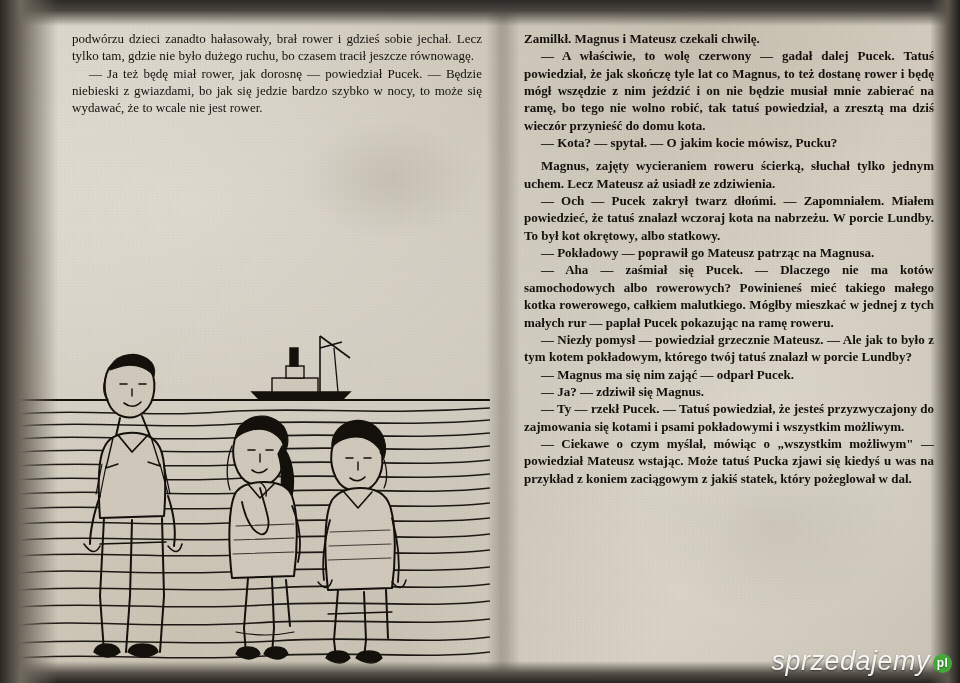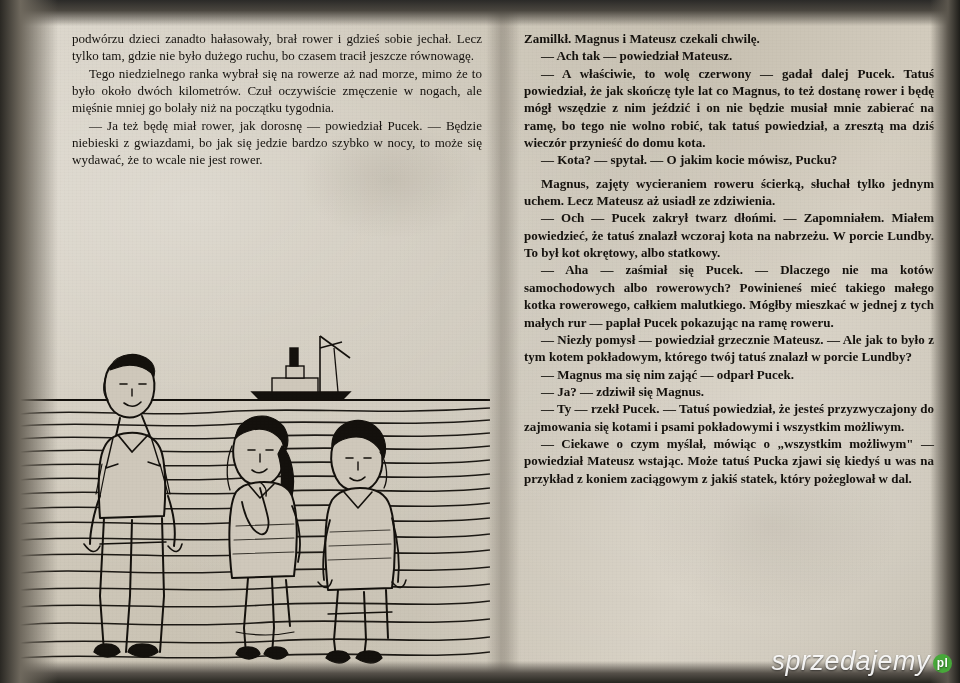--- a/index.html
+++ b/index.html
@@ -126,21 +126,20 @@
 </head>
 <body>
 
 <div class="page">
   <div class="paper"></div>
   <div class="stain1"></div>
   <div class="stain2"></div>
 
   <div class="col left">
     <p class="noind">podwórzu dzieci zanadto hałasowały, brał rower i gdzieś sobie jechał. Lecz tylko tam, gdzie nie było dużego ruchu, bo czasem tracił jeszcze równowagę.</p>
-    <p class="ind">Tego niedzielnego ranka wybrał się na rowerze aż nad morze, mimo że to było około dwóch kilometrów. Czuł oczywiście zmęczenie w nogach, ale mięśnie mniej go bolały niż na początku tygodnia.</p>
     <p class="ind">— Ja też będę miał rower, jak dorosnę — powiedział Pucek. — Będzie niebieski z gwiazdami, bo jak się jedzie bardzo szybko w nocy, to może się wydawać, że to wcale nie jest rower.</p>
   </div>
 
   <div class="illus">
     <svg width="470" height="370" viewBox="0 0 470 370" xmlns="http://www.w3.org/2000/svg">
 
       <g stroke="#14110d" stroke-width="1.6" fill="none" opacity="0.95">
         <path d="M0 118 C60 112, 130 122, 200 116 C280 110, 350 120, 470 112"></path>
         <path d="M0 130 C70 124, 140 134, 215 128 C300 122, 370 132, 470 124"></path>
         <path d="M0 143 C60 137, 150 147, 230 141 C310 135, 380 145, 470 137"></path>
@@ -266,25 +265,25 @@
         <path d="M308 318 l64 -2" stroke-width="1.3"></path>
 
         <path d="M306 362 q14 10 24 0 q-2 -7 -12 -7 q-10 0 -12 7 Z" fill="#14110d" stroke-width="1.3"></path>
         <path d="M336 362 q16 10 26 0 q-2 -7 -13 -7 q-11 0 -13 7 Z" fill="#14110d" stroke-width="1.3"></path>
       </g>
     </svg>
   </div>
 
   <div class="col right">
     <p class="noind">Zamilkł. Magnus i Mateusz czekali chwilę.</p>
-    <p class="ind">— Ach tak — powiedział Mateusz.</p>
     <p class="ind">— A właściwie, to wolę czerwony — gadał dalej Pucek. Tatuś powiedział, że jak skończę tyle lat co Magnus, to też dostanę rower i będę mógł wszędzie z nim jeździć i on nie będzie musiał mnie zabierać na ramę, bo tego nie wolno robić, tak tatuś powiedział, a zresztą ma dziś wieczór przynieść do domu kota.</p>
     <p class="ind">— Kota? — spytał. — O jakim kocie mówisz, Pucku?</p>
     <p class="ind gap">Magnus, zajęty wycieraniem roweru ścierką, słuchał tylko jednym uchem. Lecz Mateusz aż usiadł ze zdziwienia.</p>
     <p class="ind">— Och — Pucek zakrył twarz dłońmi. — Zapomniałem. Miałem powiedzieć, że tatuś znalazł wczoraj kota na nabrzeżu. W porcie Lundby. To był kot okrętowy, albo statkowy.</p>
+    <p class="ind">— Pokładowy — poprawił go Mateusz patrząc na Magnusa.</p>
     <p class="ind">— Aha — zaśmiał się Pucek. — Dlaczego nie ma kotów samochodowych albo rowerowych? Powinieneś mieć takiego małego kotka rowerowego, całkiem malutkiego. Mógłby mieszkać w jednej z tych małych rur — paplał Pucek pokazując na ramę roweru.</p>
     <p class="ind">— Niezły pomysł — powiedział grzecznie Mateusz. — Ale jak to było z tym kotem pokładowym, którego twój tatuś znalazł w porcie Lundby?</p>
     <p class="ind">— Magnus ma się nim zająć — odparł Pucek.</p>
     <p class="ind">— Ja? — zdziwił się Magnus.</p>
     <p class="ind">— Ty — rzekł Pucek. — Tatuś powiedział, że jesteś przyzwyczajony do zajmowania się kotami i psami pokładowymi i wszystkim możliwym.</p>
     <p class="ind">— Ciekawe o czym myślał, mówiąc o „wszystkim możliwym" — powiedział Mateusz wstając. Może tatuś Pucka zjawi się kiedyś u was na przykład z koniem zaciągowym z jakiś statek, który pożeglował w dal.</p>
     <p class="ind"></p>
   </div>
 
   <div class="grain"></div>

